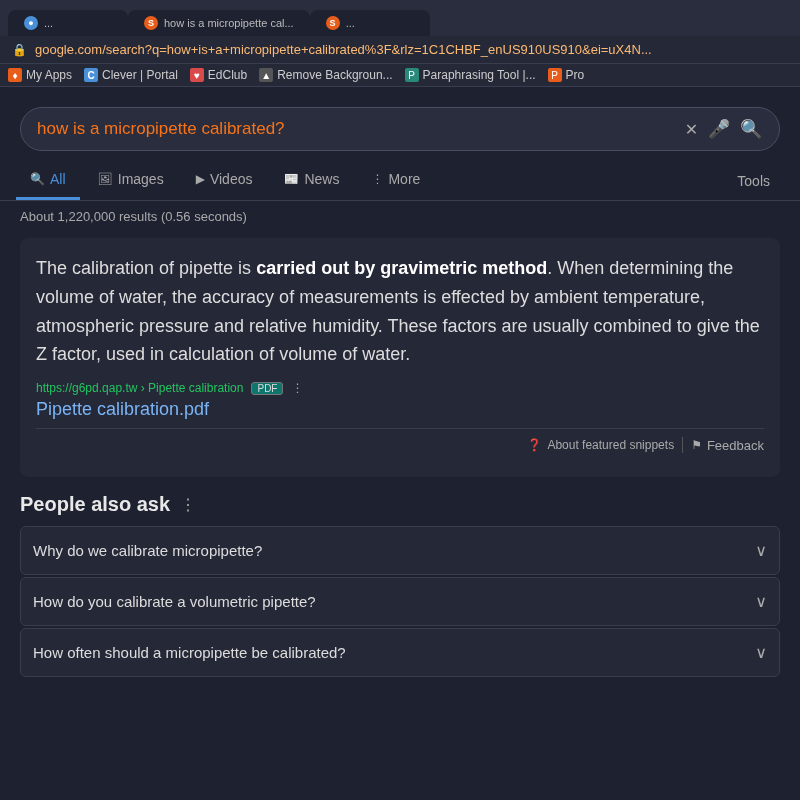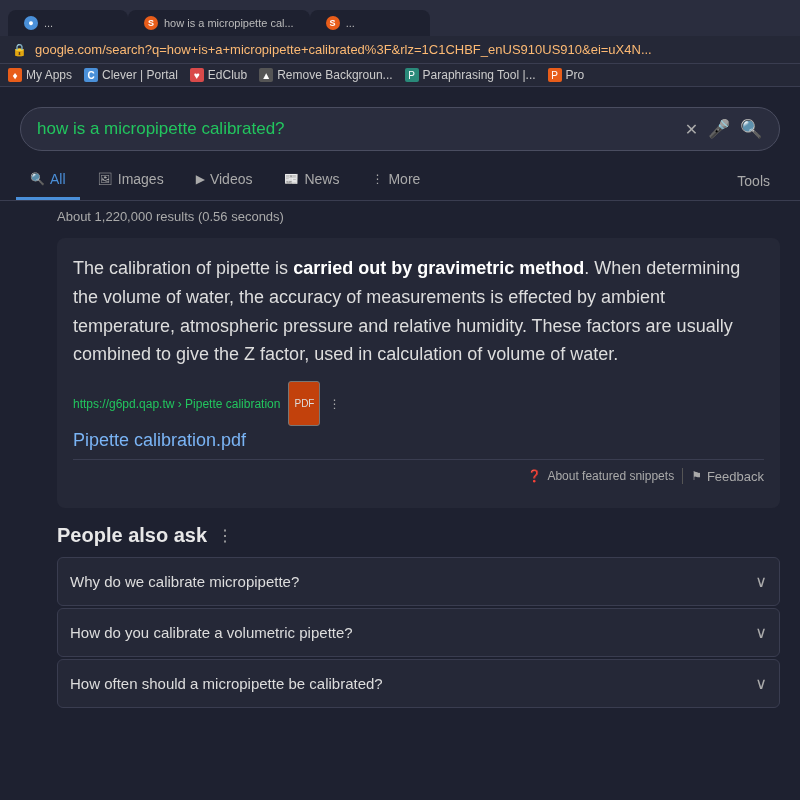--- a/index.html
+++ b/index.html
@@ -123,21 +123,21 @@
       border: 1px solid #4a4d60;
       border-radius: 24px;
       display: flex;
       align-items: center;
       padding: 10px 16px;
       gap: 10px;
     }
     .search-query {
       flex: 1;
       font-size: 17px;
-      color: #22c55e;
+      color: #f97316;
     }
     .search-clear {
       color: #aaa;
       font-size: 16px;
       cursor: pointer;
     }
     .search-voice {
       color: #4a8fd9;
       font-size: 18px;
     }
@@ -176,21 +176,20 @@
       margin-left: auto;
       padding: 10px 14px;
       font-size: 14px;
       color: #aaa;
       cursor: pointer;
     }
 
     
     .results-area {
       padding: 8px 20px 0 20px;
-      margin-left: 37px;
     }
     .results-count {
       font-size: 13px;
       color: #aaa;
       margin-bottom: 14px;
     }
 
     
     .featured-snippet {
       background: #252837;
@@ -214,24 +213,24 @@
       align-items: center;
       gap: 8px;
       margin: 12px 0 4px 0;
       font-size: 12px;
       color: #aaa;
     }
     .source-url {
       color: #22c55e;
     }
     .pdf-badge {
-      background: #c2410c;
+      background: #0f766e;
       color: #ddd;
       font-size: 10px;
-      padding: 16px 5px;
+      padding: 0 5px;
       border-radius: 3px;
       border: 1px solid #777;
     }
     .source-menu {
       color: #aaa;
       cursor: pointer;
     }
 
     .result-title {
       font-size: 18px;

